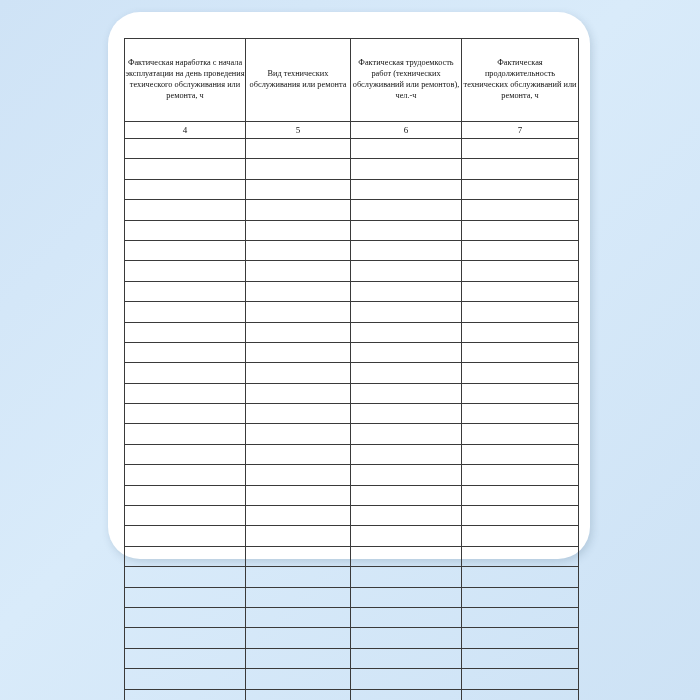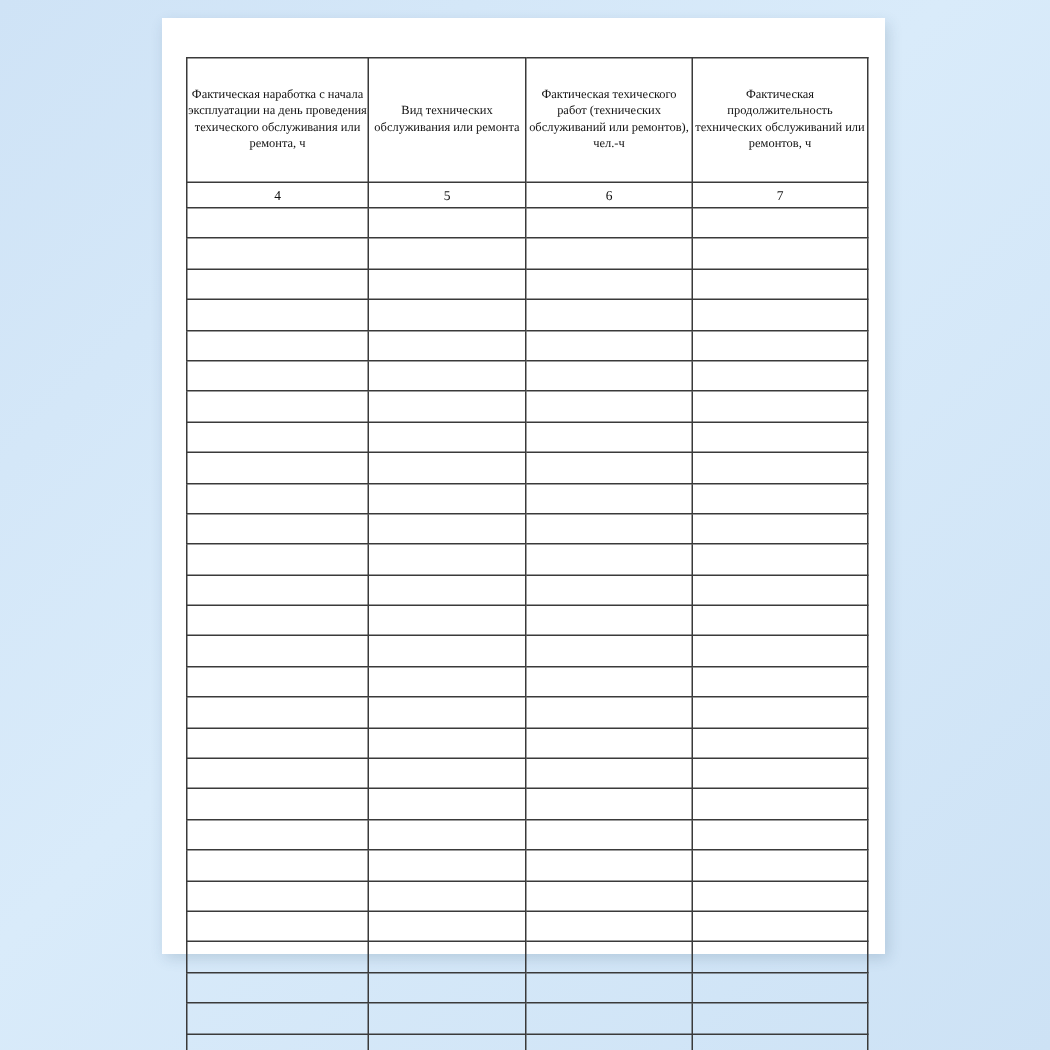--- a/index.html
+++ b/index.html
@@ -17,23 +17,24 @@
     position: absolute;
     left: 0; top: 0;
     width: 700px; height: 700px;
     background: linear-gradient(135deg, #cfe3f6 0%, #d9ebfa 45%, #cde2f5 100%);
   }
   #page {
     position: absolute;
     left: 108px;
     top: 12px;
     width: 482px;
-    height: 624px;
+    height: 547px;
     background: #ffffff;
     box-shadow: 2px 3px 9px rgba(40, 70, 100, 0.18);
+    border-radius: 32px;
   }
   #sheet {
     position: absolute;
     left: 16px;
     top: 26px;
     width: 450px;
   }
   table.form {
     border-collapse: collapse;
     table-layout: fixed;
@@ -79,24 +80,24 @@
     <table class="form">
       <tbody>
         <tr>
           <td class="hdr col1">
             <span class="hdr-text">Фактическая наработка с начала эксплуатации на день проведения техического обслуживания или ремонта, ч</span>
           </td>
           <td class="hdr col2">
             <span class="hdr-text">Вид технических обслуживания или ремонта</span>
           </td>
           <td class="hdr col3">
-            <span class="hdr-text">Фактическая техического работ (технических обслуживаний или ремонтов), чел.-ч</span>
+            <span class="hdr-text">Фактическая трудоемкость работ (технических обслуживаний или ремонтов), чел.-ч</span>
           </td>
           <td class="hdr col4">
-            <span class="hdr-text">Фактическая продолжительность технических обслуживаний или ремонтов, ч</span>
+            <span class="hdr-text">Фактическая продолжительность технических обслуживаний или ремонта, ч</span>
           </td>
         </tr>
         <tr>
           <td class="num col1">4</td>
           <td class="num col2">5</td>
           <td class="num col3">6</td>
           <td class="num col4">7</td>
         </tr>
         <tr>
             <td class="cell col1"></td>

